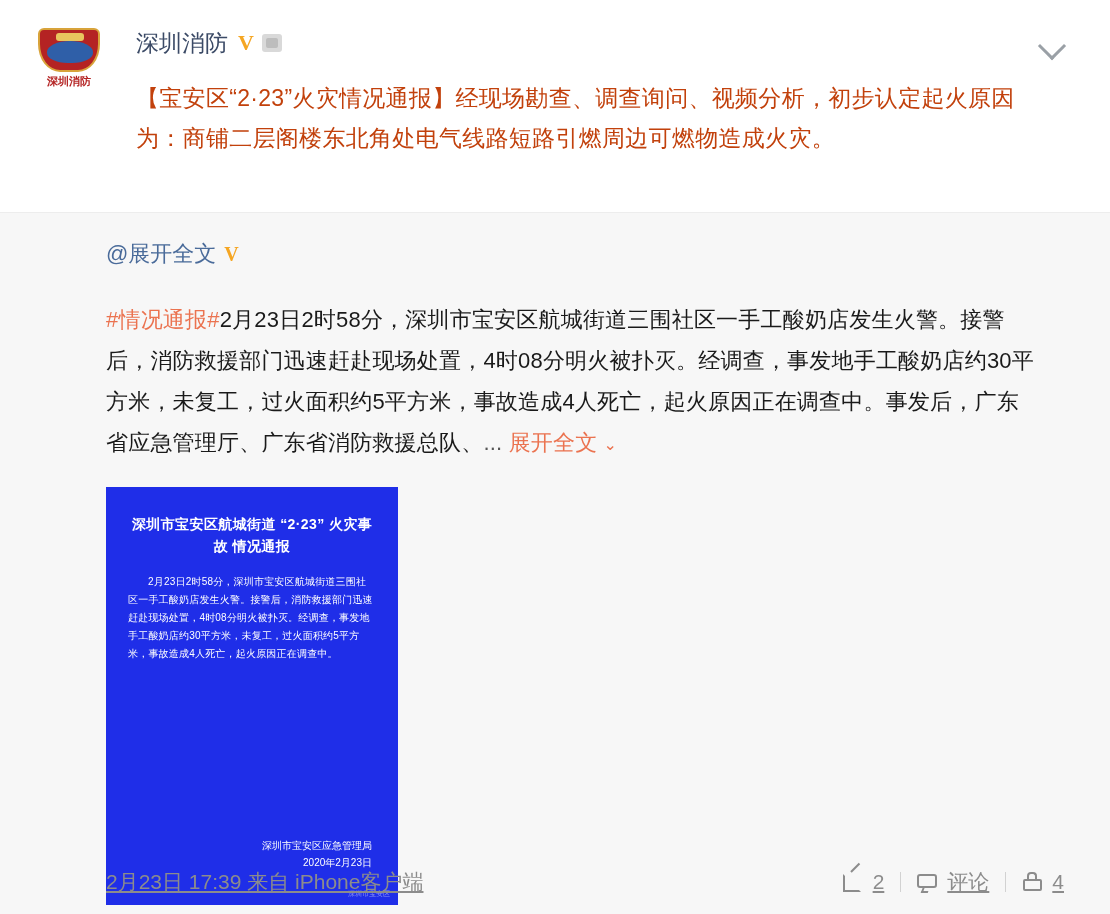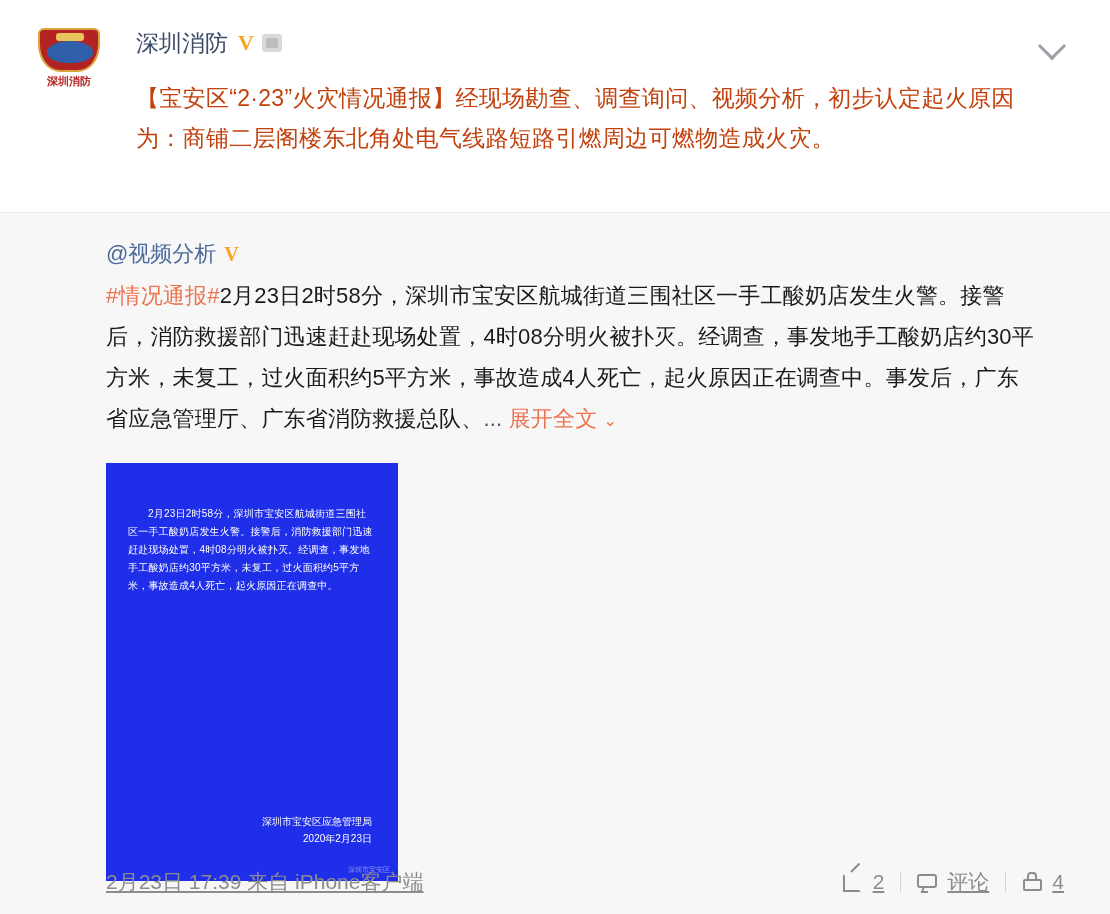--- a/index.html
+++ b/index.html
@@ -171,21 +171,21 @@
     color: #4a6b9a;
     display: flex;
     align-items: center;
   }
   .quote-author .verified-v {
     margin-left: 8px;
     font-size: 20px;
   }
 
   .quote-text {
-    margin-top: 6px;
+    margin-top: 30px;
     margin-right: 40px;
     font-size: 22px;
     line-height: 41px;
     color: #1a1a1a;
     letter-spacing: 0.2px;
   }
   .topic-tag {
     color: #eb7350;
   }
   .ellipsis-gray {
@@ -361,30 +361,32 @@
 
 
     <div class="chevron-down"></div>
 
     <div class="post-text">【宝安区“2·23”火灾情况通报】经现场勘查、调查询问、视频分析，初步认定起火原因为：商铺二层阁楼东北角处电气线路短路引燃周边可燃物造成火灾。</div>
   </div>
 
   <div class="quote-block">
 
     <div class="quote-author">
-      <span>@视频分析</span>
+      <span>@展开全文</span>
       <span class="verified-v">V</span>
     </div>
 
     <div class="quote-text">
       <span class="topic-tag">#情况通报#</span><span>2月23日2时58分，深圳市宝安区航城街道三围社区一手工酸奶店发生火警。接警后，消防救援部门迅速赶赴现场处置，4时08分明火被扑灭。经调查，事发地手工酸奶店约30平方米，未复工，过火面积约5平方米，事故造成4人死亡，起火原因正在调查中。事发后，广东省应急管理厅、广东省消防救援总队、</span><span class="ellipsis-gray">...</span>
       <span class="expand-link"><span>展开全文</span><span class="expand-caret">⌄</span></span>
     </div>
 
     <div class="notice-card">
+      <div class="notice-title">深圳市宝安区航城街道 “2·23” 火灾事故
+情况通报</div>
       <div class="notice-para">2月23日2时58分，深圳市宝安区航城街道三围社区一手工酸奶店发生火警。接警后，消防救援部门迅速赶赴现场处置，4时08分明火被扑灭。经调查，事发地手工酸奶店约30平方米，未复工，过火面积约5平方米，事故造成4人死亡，起火原因正在调查中。</div>
       <div class="notice-sign">
         <div>深圳市宝安区应急管理局</div>
         <div>2020年2月23日</div>
       </div>
       <div class="notice-watermark">深圳市宝安区</div>
     </div>
 
     <div class="quote-footer">
       <div class="footer-source">2月23日 17:39 来自 iPhone客户端</div>

